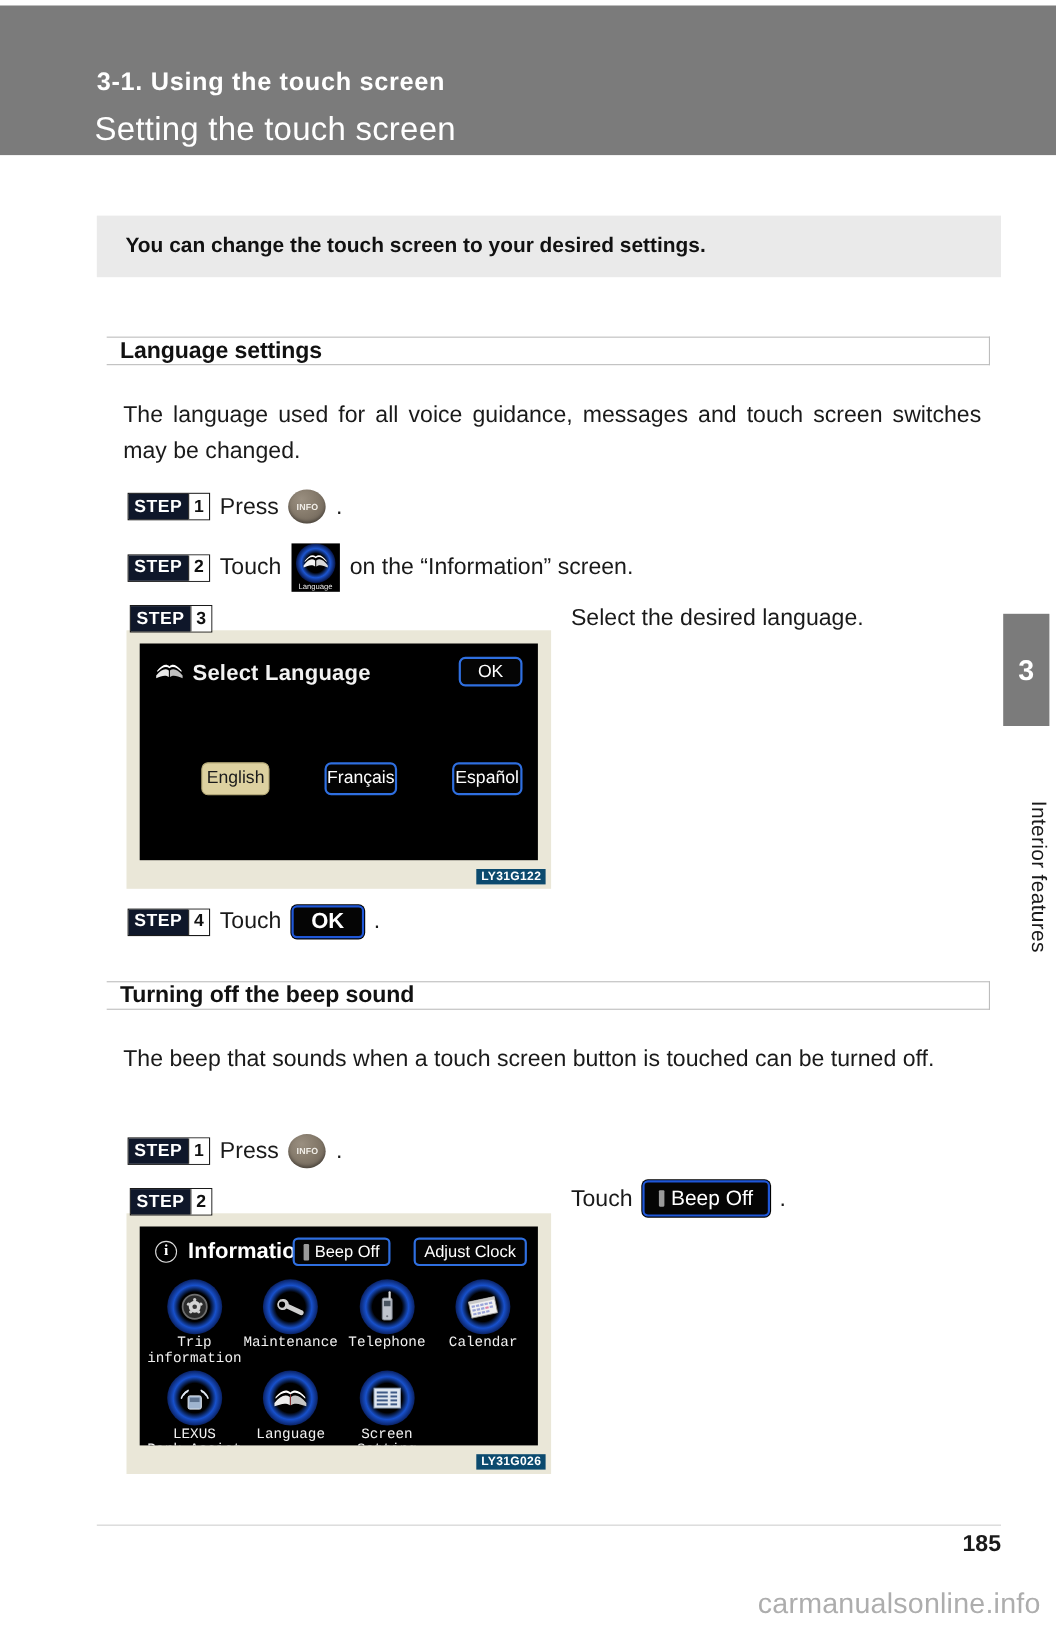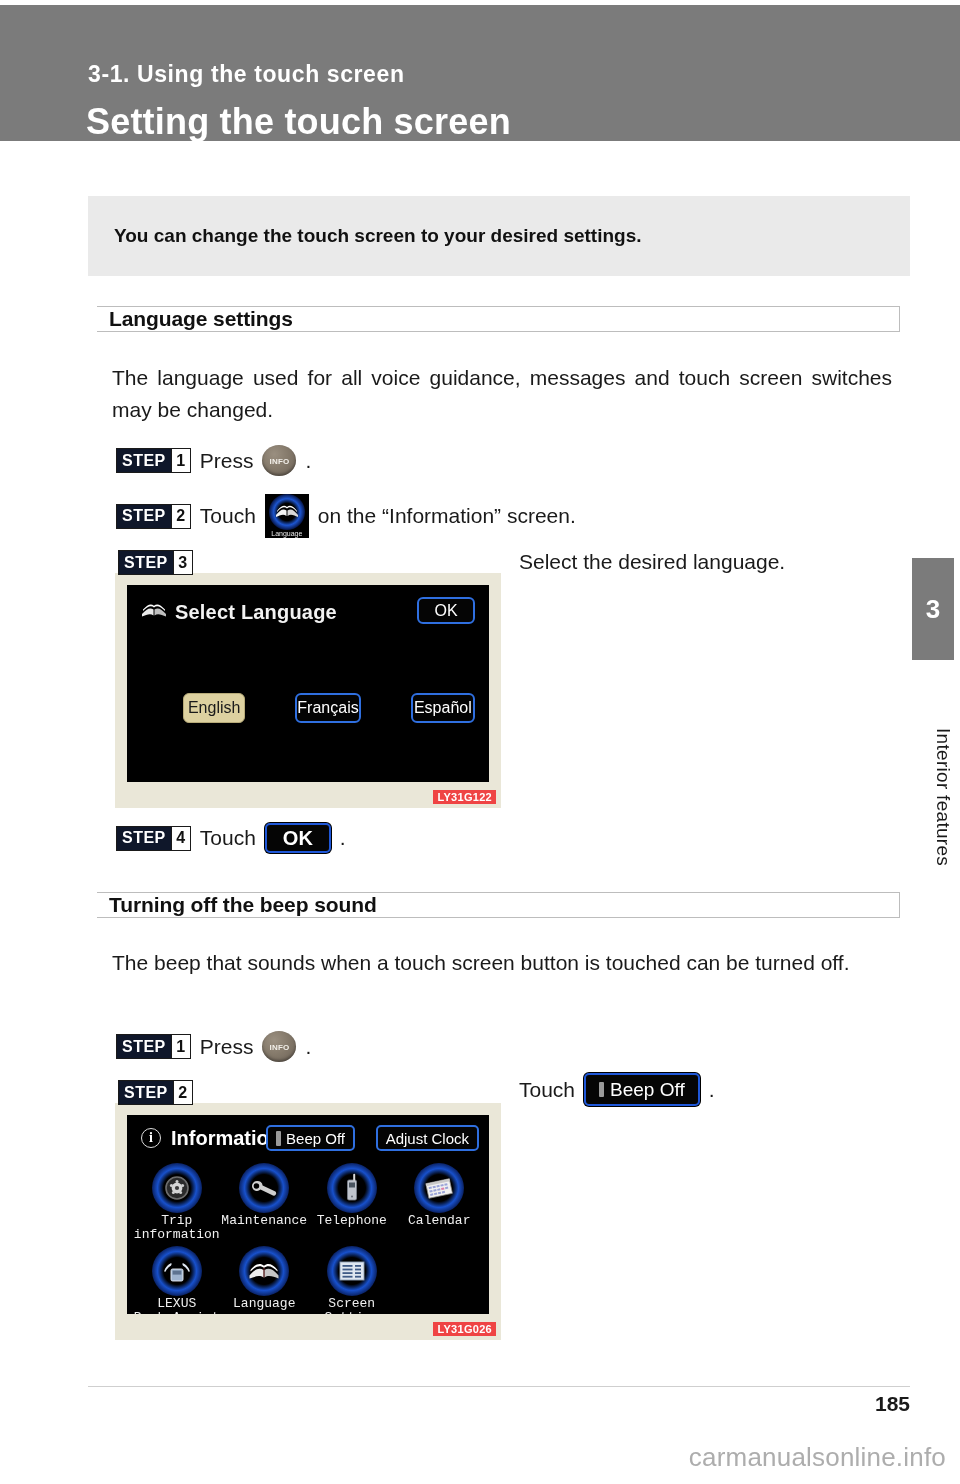--- a/index.html
+++ b/index.html
@@ -31,30 +31,30 @@
     left: 88px; top: 56px;
     color: #ffffff;
     font-size: 23px;
     font-weight: bold;
     letter-spacing: 0.6px;
   }
   .header-title {
     position: absolute;
     left: 86px; top: 96px;
     color: #ffffff;
-    font-size: 36px;
-    font-weight: bold;
+    font-size: 30px;
+    font-weight: normal;
     letter-spacing: 0.2px;
   }
 
   
   .intro-box {
     position: absolute;
     left: 88px; top: 196px;
-    width: 822px; height: 80px;
+    width: 822px; height: 56px;
     background: #eaeaea;
     display: flex;
     align-items: center;
   }
   .intro-text {
     padding-left: 26px;
     font-size: 19px;
     font-weight: bold;
     color: #111;
   }
@@ -228,21 +228,21 @@
   }
   .fig-screen {
     width: 100%; height: 100%;
     background: #000000;
     position: relative;
     overflow: hidden;
   }
   .fig-code {
     position: absolute;
     right: 5px; bottom: 4px;
-    background: #ef4444;
+    background: #0c4a6e;
     color: #ffffff;
     font-size: 11px;
     font-weight: bold;
     letter-spacing: 0.3px;
     padding: 1px 4px;
   }
   .fig-step {
     position: absolute;
     z-index: 5;
   }

